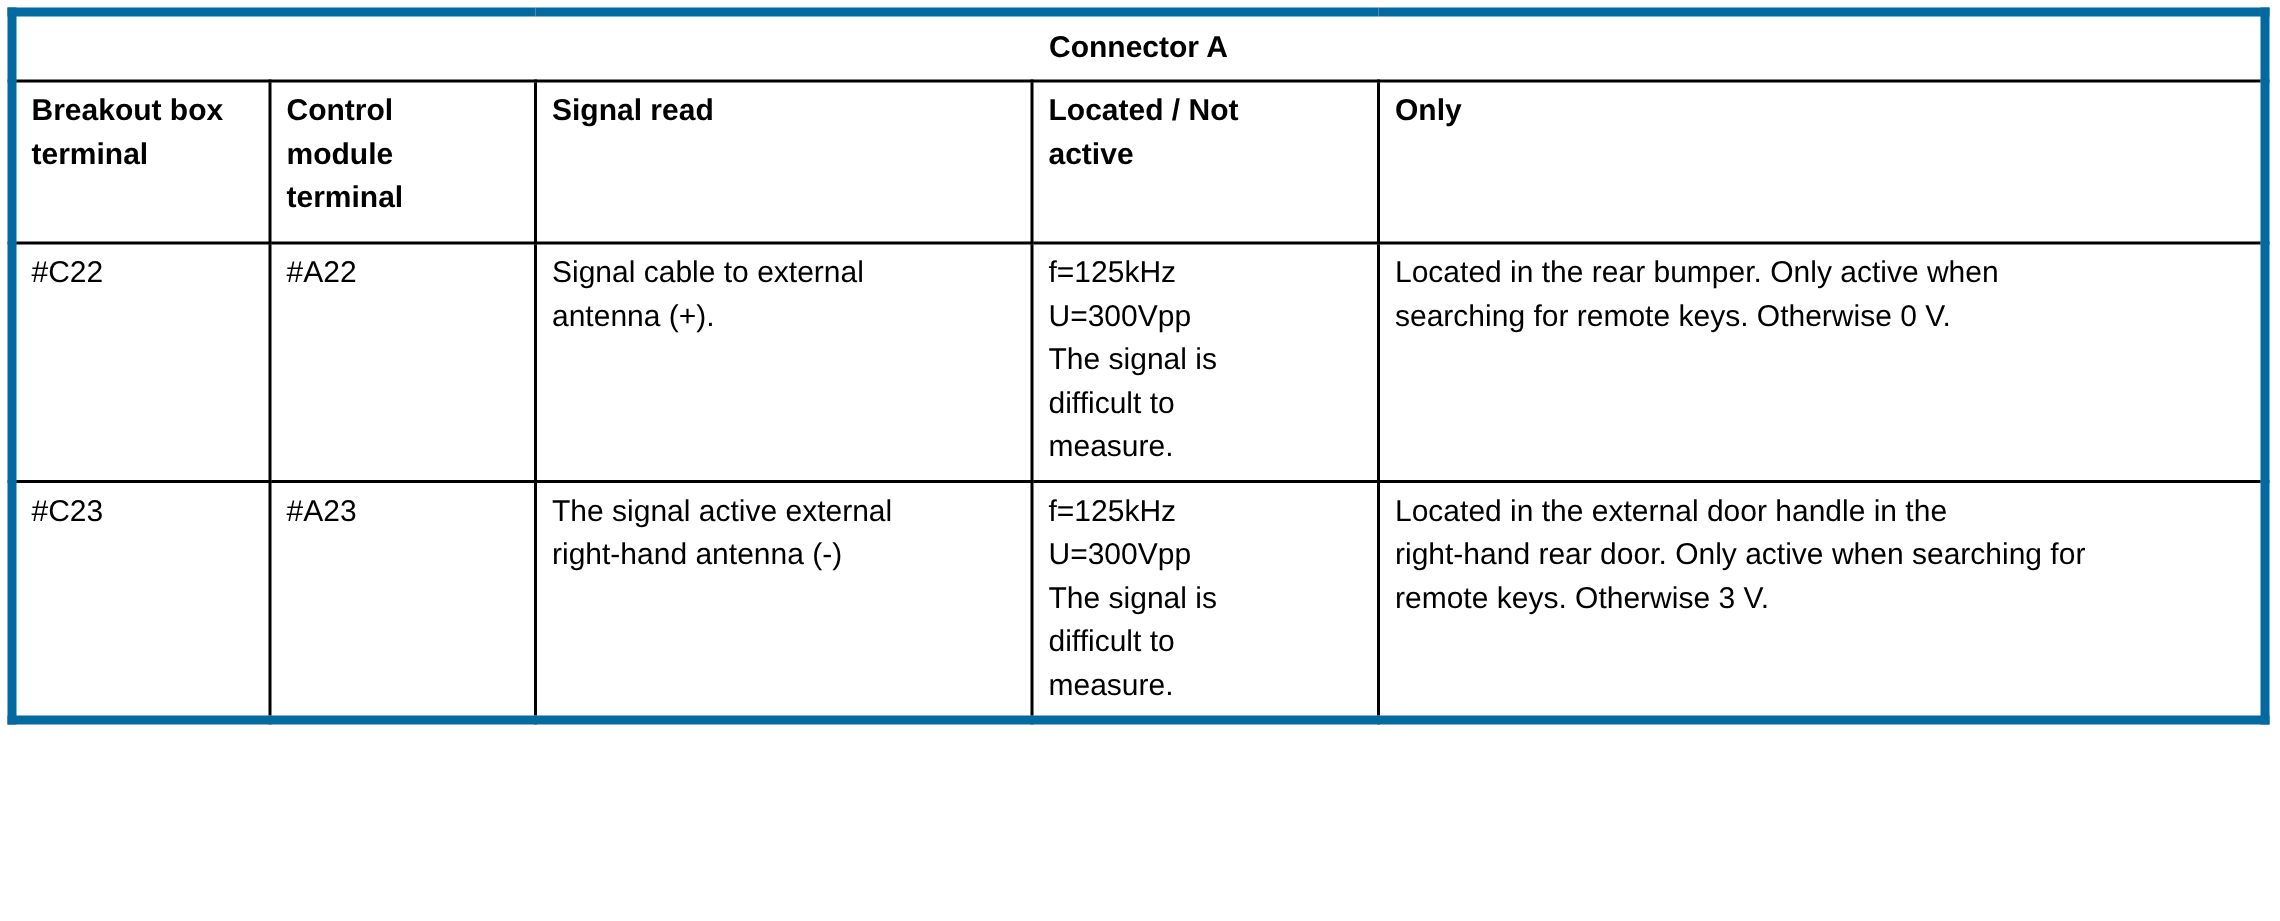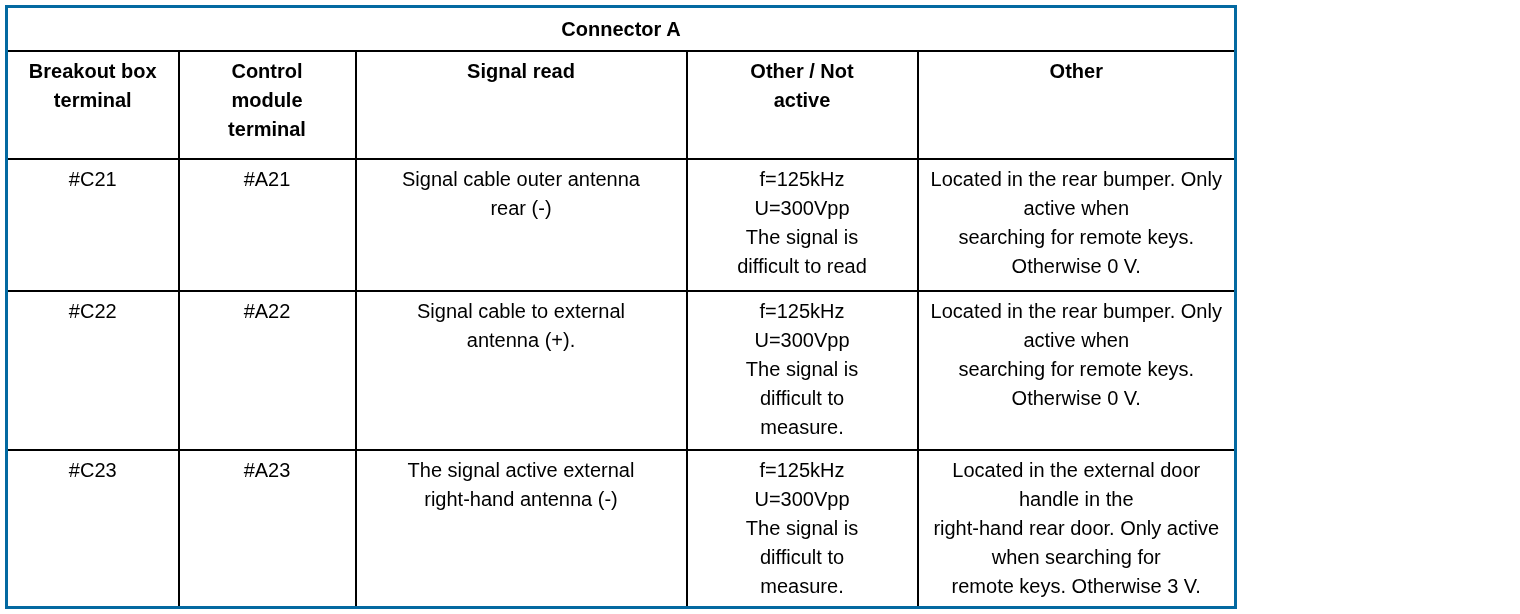--- a/index.html
+++ b/index.html
@@ -14,33 +14,33 @@
   }
   .doc-wrap {
     position: absolute;
     left: 5px;
     top: 5px;
     width: 1508px;
   }
   table.conn-table {
     border-collapse: collapse;
     table-layout: fixed;
-    width: 1232px;
+    width: 1508px;
     background: #ffffff;
-    border: 3px solid #0369a1;
+    border: 6px solid #0369a1;
   }
   table.conn-table td, table.conn-table th {
     border: 2px solid #000000;
     vertical-align: top;
     padding: 5px 10px;
     font-size: 20px;
     line-height: 29px;
     white-space: pre-line;
     overflow: hidden;
-    text-align: center;
+    text-align: left;
   }
   tr.r-title td {
     text-align: center;
     vertical-align: middle;
     font-weight: bold;
     height: 38px;
     padding: 2px 10px;
     white-space: normal;
   }
   tr.r-head th {
@@ -72,35 +72,23 @@
       <tr class="r-title">
         <td colspan="5">Connector A</td>
       </tr>
       <tr class="r-head">
         <th>Breakout box
 terminal</th>
         <th>Control
 module
 terminal</th>
         <th>Signal read</th>
-        <th>Other / Not
+        <th>Located / Not
 active</th>
-        <th>Other</th>
-      </tr>
-      <tr class="r1">
-        <td>#C21</td>
-        <td>#A21</td>
-        <td>Signal cable outer antenna
-rear (-)</td>
-        <td>f=125kHz
-U=300Vpp
-The signal is
-difficult to read</td>
-        <td>Located in the rear bumper. Only active when
-searching for remote keys. Otherwise 0 V.</td>
+        <th>Only</th>
       </tr>
       <tr class="r2">
         <td>#C22</td>
         <td>#A22</td>
         <td>Signal cable to external
 antenna (+).</td>
         <td>f=125kHz
 U=300Vpp
 The signal is
 difficult to

